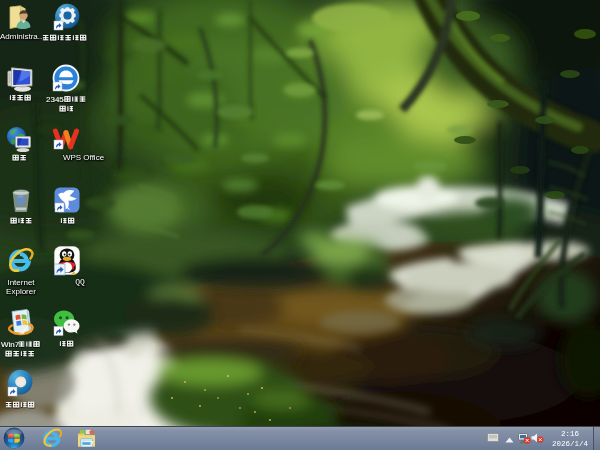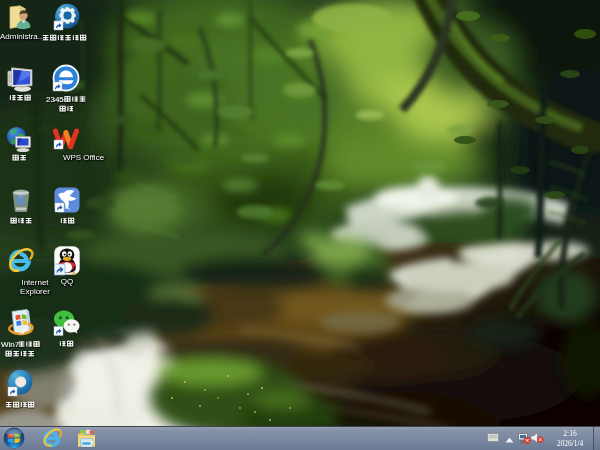--- a/index.html
+++ b/index.html
@@ -410,22 +410,22 @@
   <circle cx="7.5" cy="8.7" r="1.5" fill="#1d4a20"></circle>
   <circle cx="14.1" cy="8.7" r="1.5" fill="#1d4a20"></circle>
   <path d="M18.6,10.3 C23.2,10.3 26.5,13.3 26.5,16.9 C26.5,18.9 25.4,20.7 23.7,21.9 L24.5,24.5 L21.6,23.1 C20.7,23.4 19.6,23.6 18.6,23.6 C14,23.6 10.7,20.5 10.7,16.9 C10.7,13.3 14,10.3 18.6,10.3 Z" fill="#f7f7f5"></path>
   <circle cx="15.9" cy="15.6" r="1.2" fill="#8a8a88"></circle>
   <circle cx="21.3" cy="15.6" r="1.2" fill="#8a8a88"></circle>
   <use href="#sc" x="1" y="17.5"></use>
 </svg>
 
 <div class="lbl" style="left:0px;top:32px;width:43px;">Administra...</div>
 <div class="lbl" style="left:44px;top:152.5px;width:45px;margin-left:17px;">WPS Office</div>
-<div class="lbl" style="left:0px;top:277.5px;width:42px;padding-left:14px;">Internet<br>Explorer</div>
-<div class="lbl" style="left:53px;top:276.5px;width:28px;">QQ</div>
+<div class="lbl" style="left:0px;top:277.5px;width:42px;">Internet<br>Explorer</div>
+<div class="lbl" style="left:66px;top:276.5px;width:28px;font-family:Liberation Mono, monospace;">QQ</div>
 <svg class="ico" style="left:42px;top:33px" width="46" height="9" viewBox="0 0 46 9">
       <g filter="url(#tsh)">
   <use href="#k1" x="0.5" y="1"></use>
         <use href="#k2" x="8.0" y="1"></use>
         <use href="#k3" x="15.5" y="1"></use>
         <use href="#k1" x="23.0" y="1"></use>
         <use href="#k3" x="30.5" y="1"></use>
         <use href="#k2" x="38.0" y="1"></use>
 </g>
     </svg>
@@ -565,15 +565,15 @@
   <rect x="2" y="9" width="6" height="1.2" fill="#6a6e68"></rect>
   <circle cx="9.2" cy="7.4" r="3.4" fill="#d83b2e"></circle>
   <path d="M7.8,6 L10.6,8.8 M10.6,6 L7.8,8.8" stroke="#fff" stroke-width="1"></path>
 </svg>
 <svg class="ico" style="left:531px;top:433px" width="13" height="10" viewBox="0 0 13 10">
   <path d="M0.5,3.2 L2.8,3.2 L6,0.6 L6,9 L2.8,6.4 L0.5,6.4 Z" fill="#f2f4f0"></path>
   <circle cx="9.3" cy="6.6" r="3.2" fill="#d83b2e"></circle>
   <path d="M8,5.3 L10.6,7.9 M10.6,5.3 L8,7.9" stroke="#fff" stroke-width="1"></path>
 </svg>
 <div style="position:absolute;right:2px;top:428.5px;width:56px;height:20px;color:#fff;
-  font-size:7.5px;line-height:10px;text-align:center;font-family:Liberation Serif, serif;">2:16<br>2026/1/4</div>
+  font-size:7.5px;line-height:10px;text-align:center;font-family:Liberation Mono, monospace;">2:16<br>2026/1/4</div>
 
 </div>
 
 </body></html>

